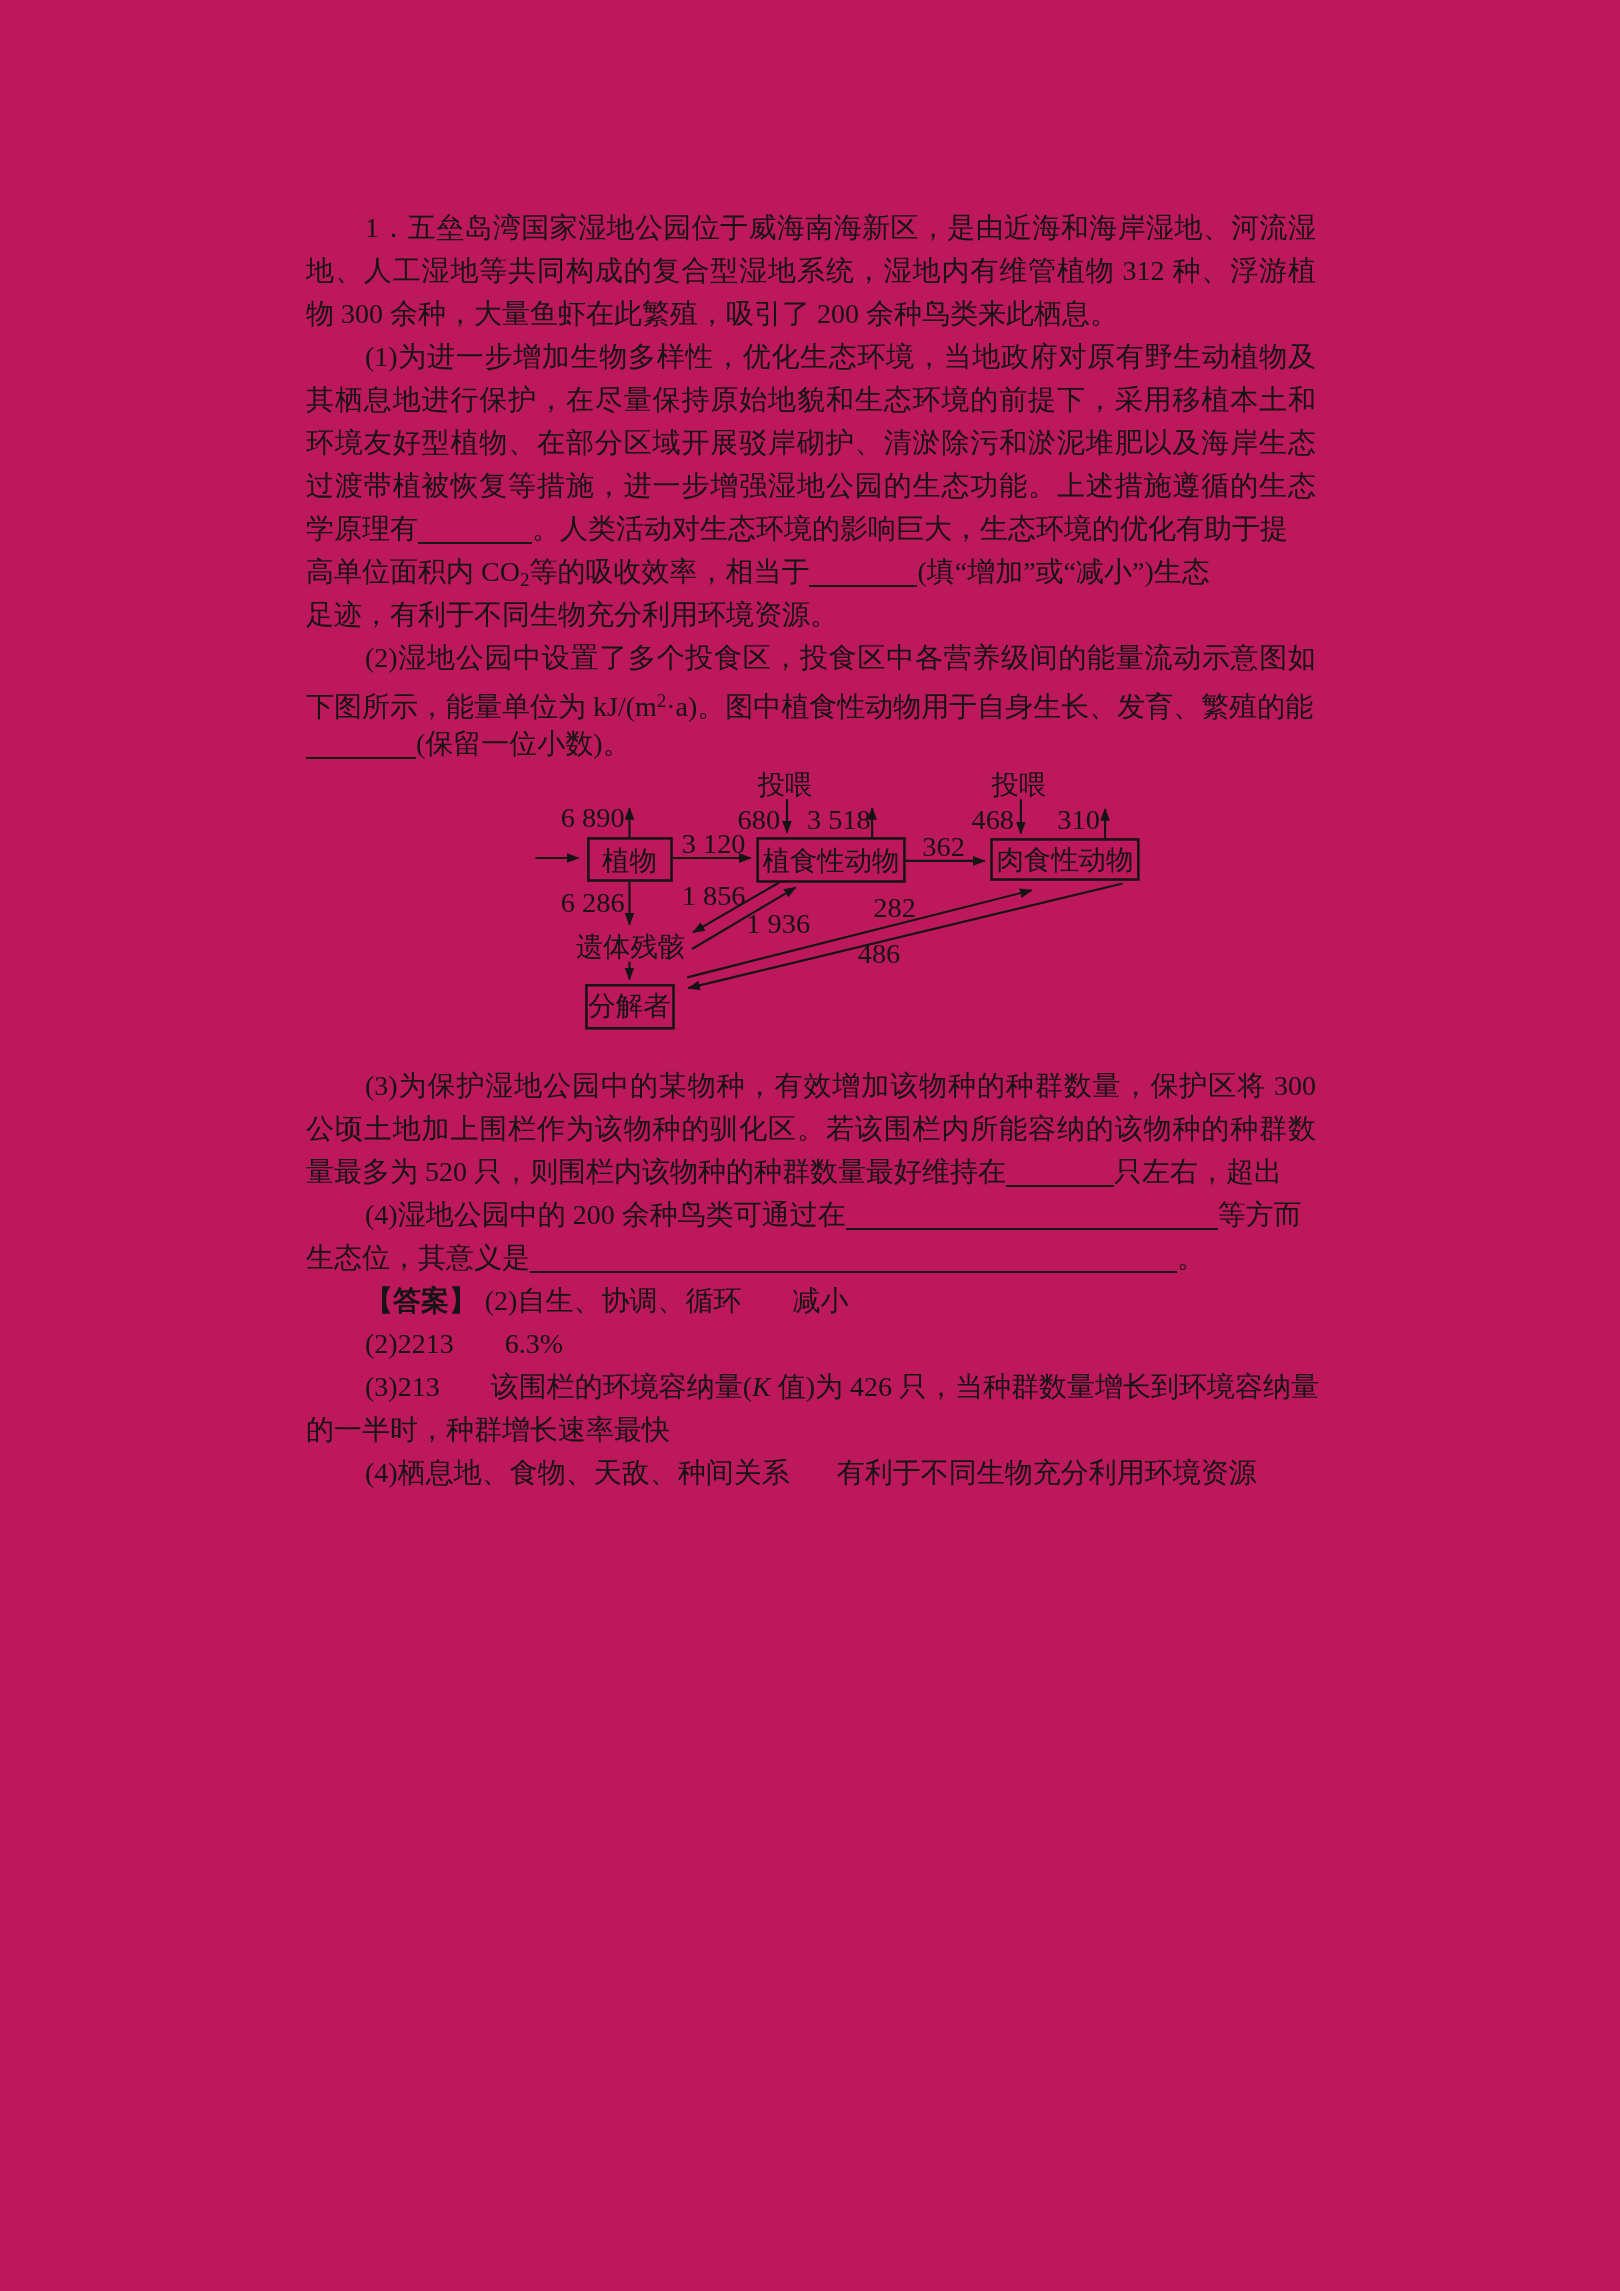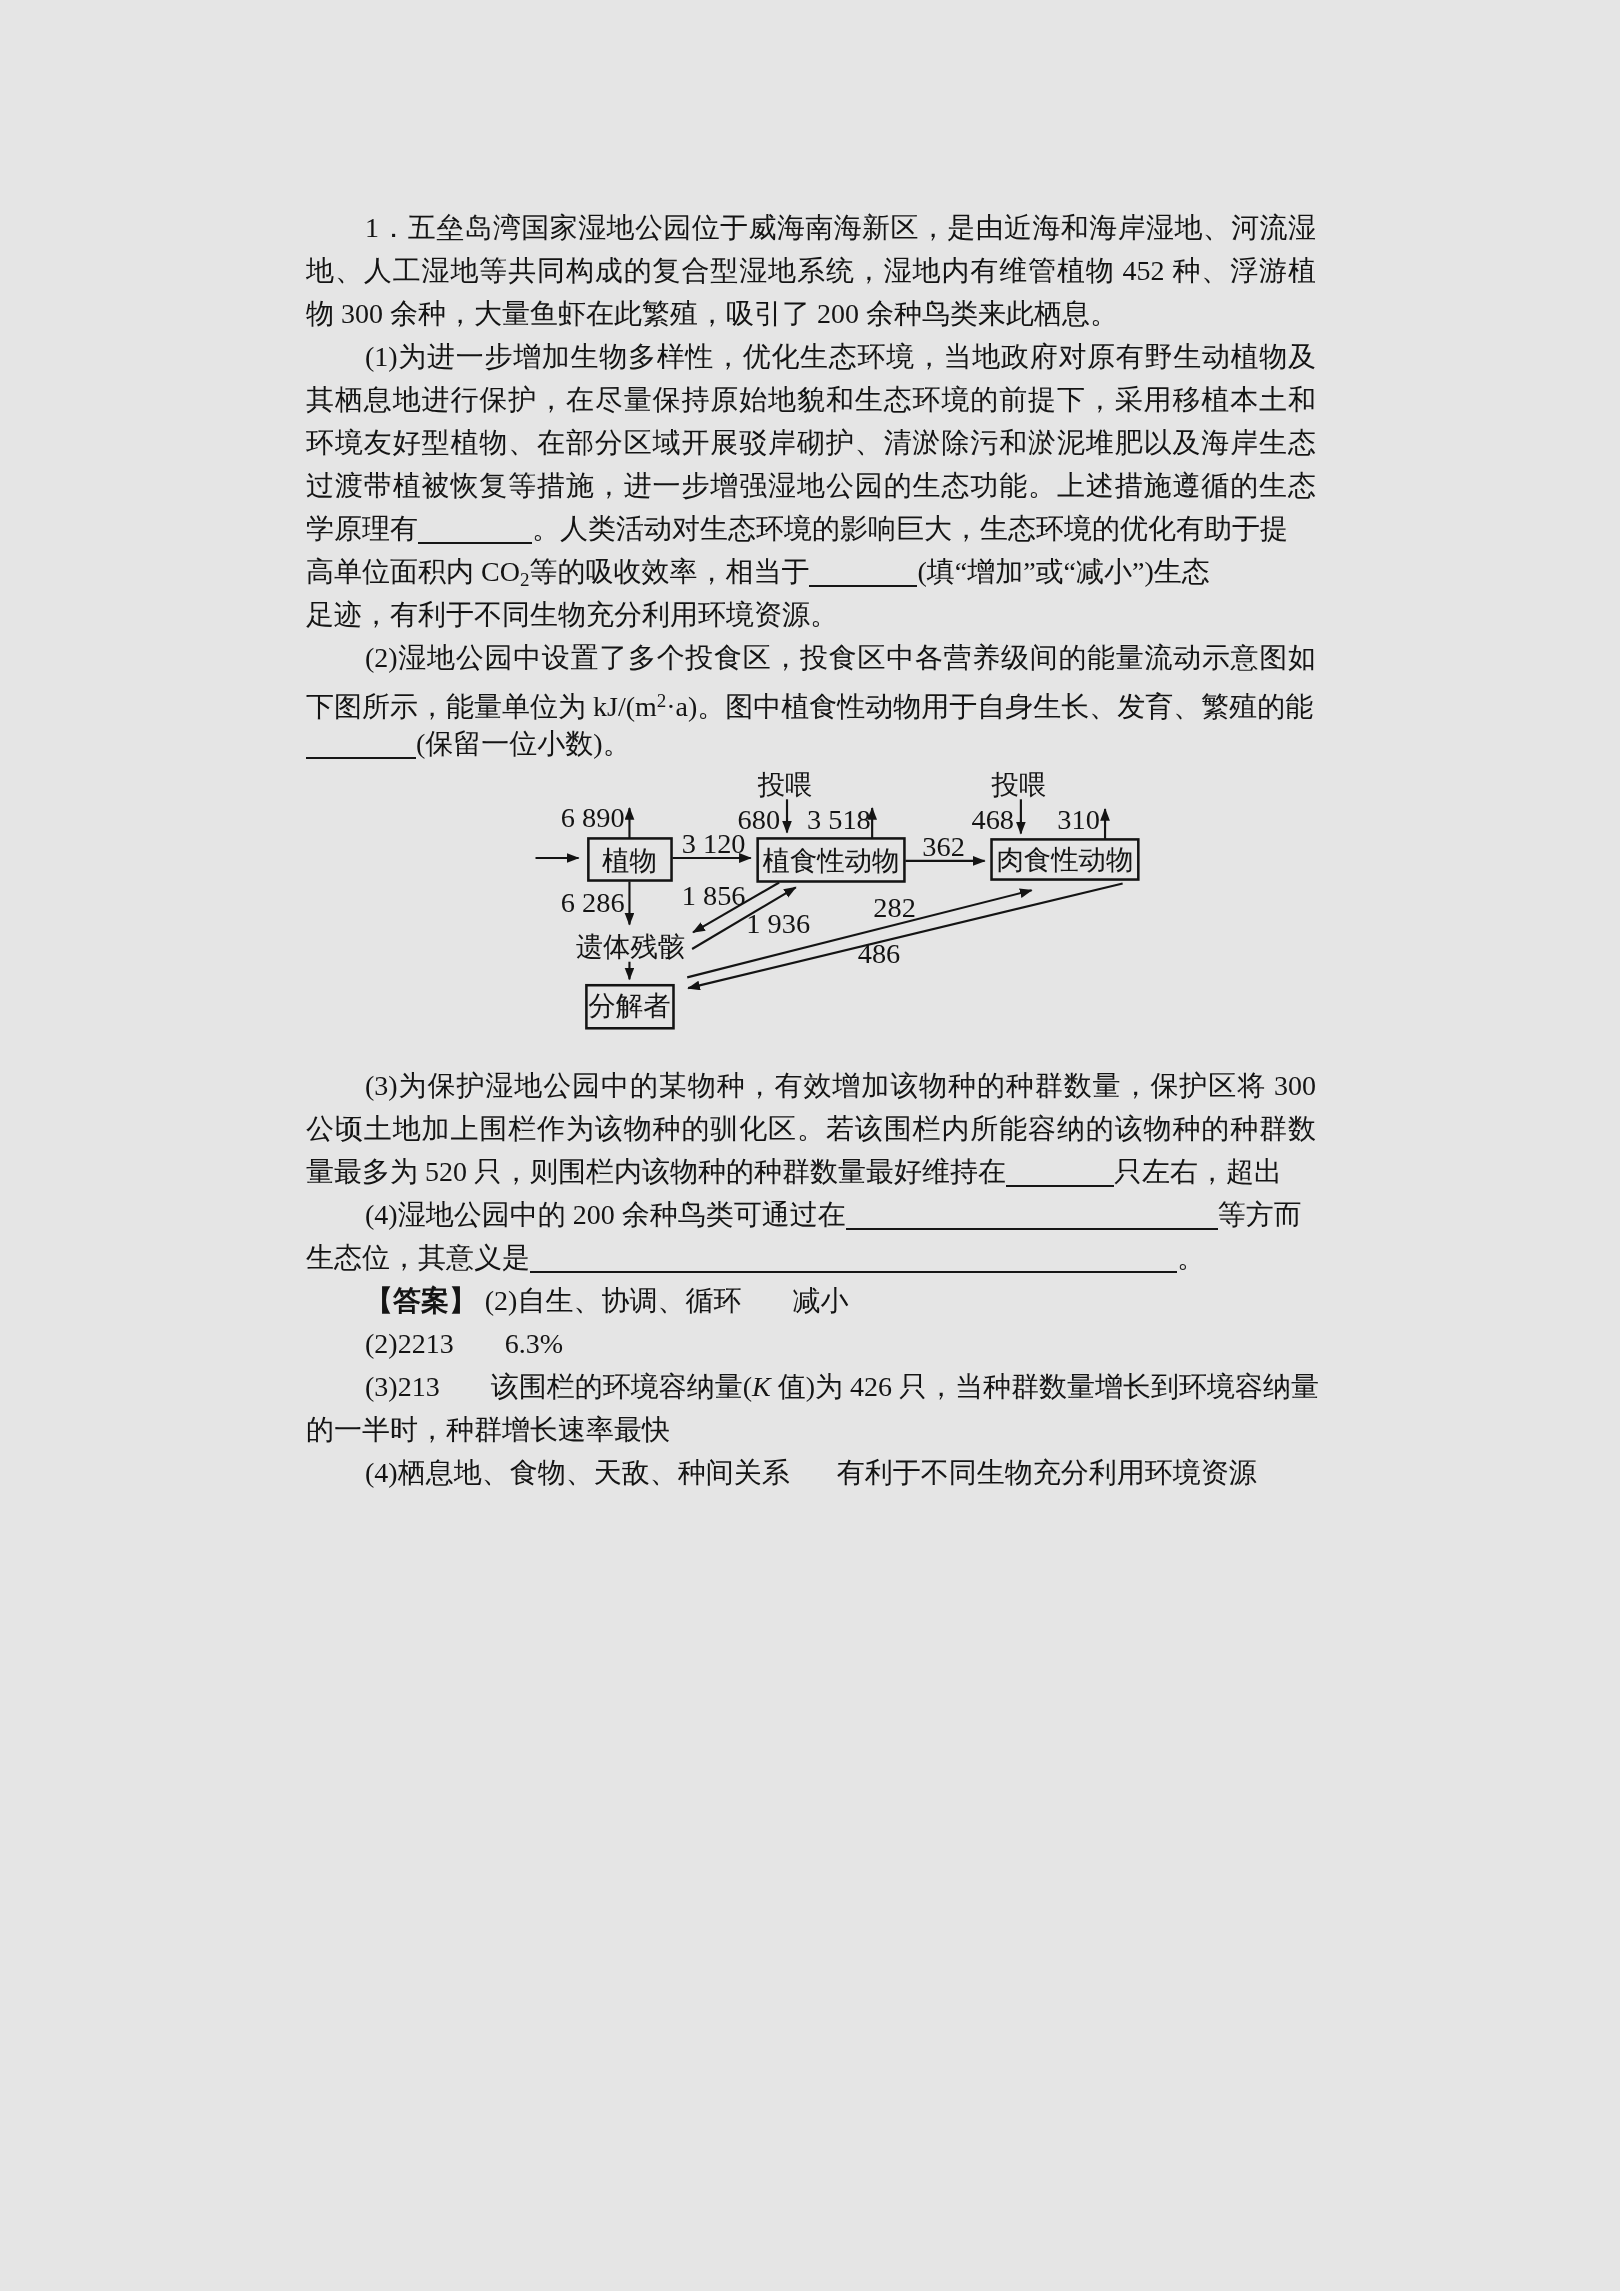--- a/index.html
+++ b/index.html
@@ -1,18 +1,18 @@
 <!DOCTYPE html>
 <html><head>
 <meta charset="utf-8">
 <style>
   * { margin:0; padding:0; box-sizing:border-box; }
   html,body { width:1620px; height:2292px; background:#ffffff; }
   body { font-family:"Liberation Serif","DejaVu Serif",serif; color:#111; }
-  #page { position:relative; width:1620px; height:2292px; background:#e5e5e5; overflow:hidden; }
+  #page { position:relative; width:1620px; height:2292px; background:#be185d; overflow:hidden; }
   #textcol { position:absolute; left:306px; top:206px; width:1010px; }
   .ln { height:43px; line-height:43px; font-size:28px; white-space:nowrap; color:#141414; }
   .jl { text-align:justify; text-align-last:justify; white-space:normal; }
   .ind { text-indent:59px; }
   sub { font-size:0.68em; vertical-align:-0.25em; }
   sup { font-size:0.68em; vertical-align:0.45em; }
   .blank { display:inline-block; border-bottom:2.4px solid #161616; height:1em; vertical-align:-5.9px; }
   .w116{width:114px;} .w110{width:108px;} .w112{width:110px;} .w283{width:277px;}
   .w380{width:372px;} .w660{width:647px;}
   .gap52 { display:inline-block; width:51px; }
@@ -27,21 +27,21 @@
   .dtxt { font-family:"Liberation Serif","DejaVu Serif",serif; fill:#141414; font-size:29px; }
   .dcjk { font-family:"Liberation Serif","DejaVu Serif",serif; fill:#141414; font-size:28px; }
 </style>
 </head>
 <body>
 
 <div id="page">
   <div id="textcol">
 
     <div class="ln jl ind"><span>1．五垒岛湾国家湿地公园位于威海南海新区，是由近海和海岸湿地、河流湿</span></div>
-    <div class="ln jl"><span>地、人工湿地等共同构成的复合型湿地系统，湿地内有维管植物 452 种、浮游植</span></div>
+    <div class="ln jl"><span>地、人工湿地等共同构成的复合型湿地系统，湿地内有维管植物 312 种、浮游植</span></div>
     <div class="ln"><span>物 300 余种，大量鱼虾在此繁殖，吸引了 200 余种鸟类来此栖息。</span></div>
     <div class="ln jl ind"><span>(1)为进一步增加生物多样性，优化生态环境，当地政府对原有野生动植物及</span></div>
     <div class="ln jl"><span>其栖息地进行保护，在尽量保持原始地貌和生态环境的前提下，采用移植本土和</span></div>
     <div class="ln jl"><span>环境友好型植物、在部分区域开展驳岸砌护、清淤除污和淤泥堆肥以及海岸生态</span></div>
     <div class="ln jl"><span>过渡带植被恢复等措施，进一步增强湿地公园的生态功能。上述措施遵循的生态</span></div>
 
     <div class="ln"><span>学原理有</span><span class="blank w116"></span><span>。人类活动对生态环境的影响巨大，生态环境的优化有助于提</span></div>
 
     <div class="ln"><span>高单位面积内 CO</span><sub>2</sub><span>等的吸收效率，相当于</span><span class="blank w110"></span><span>(填“增加”或“减小”)生态</span></div>
 

